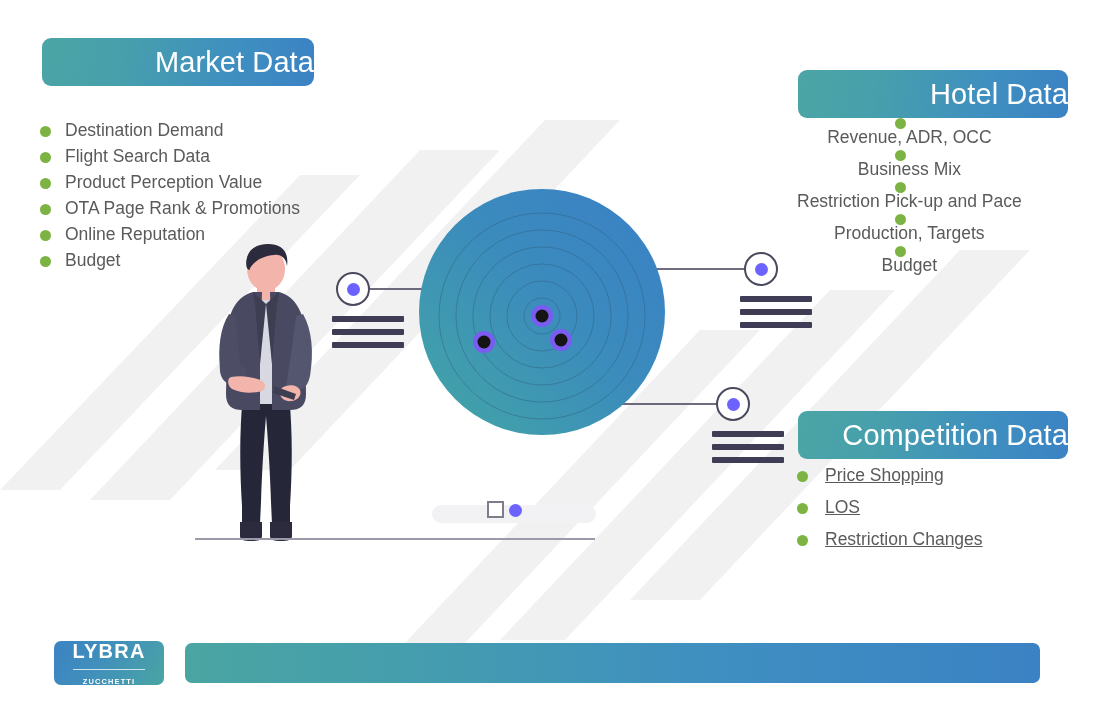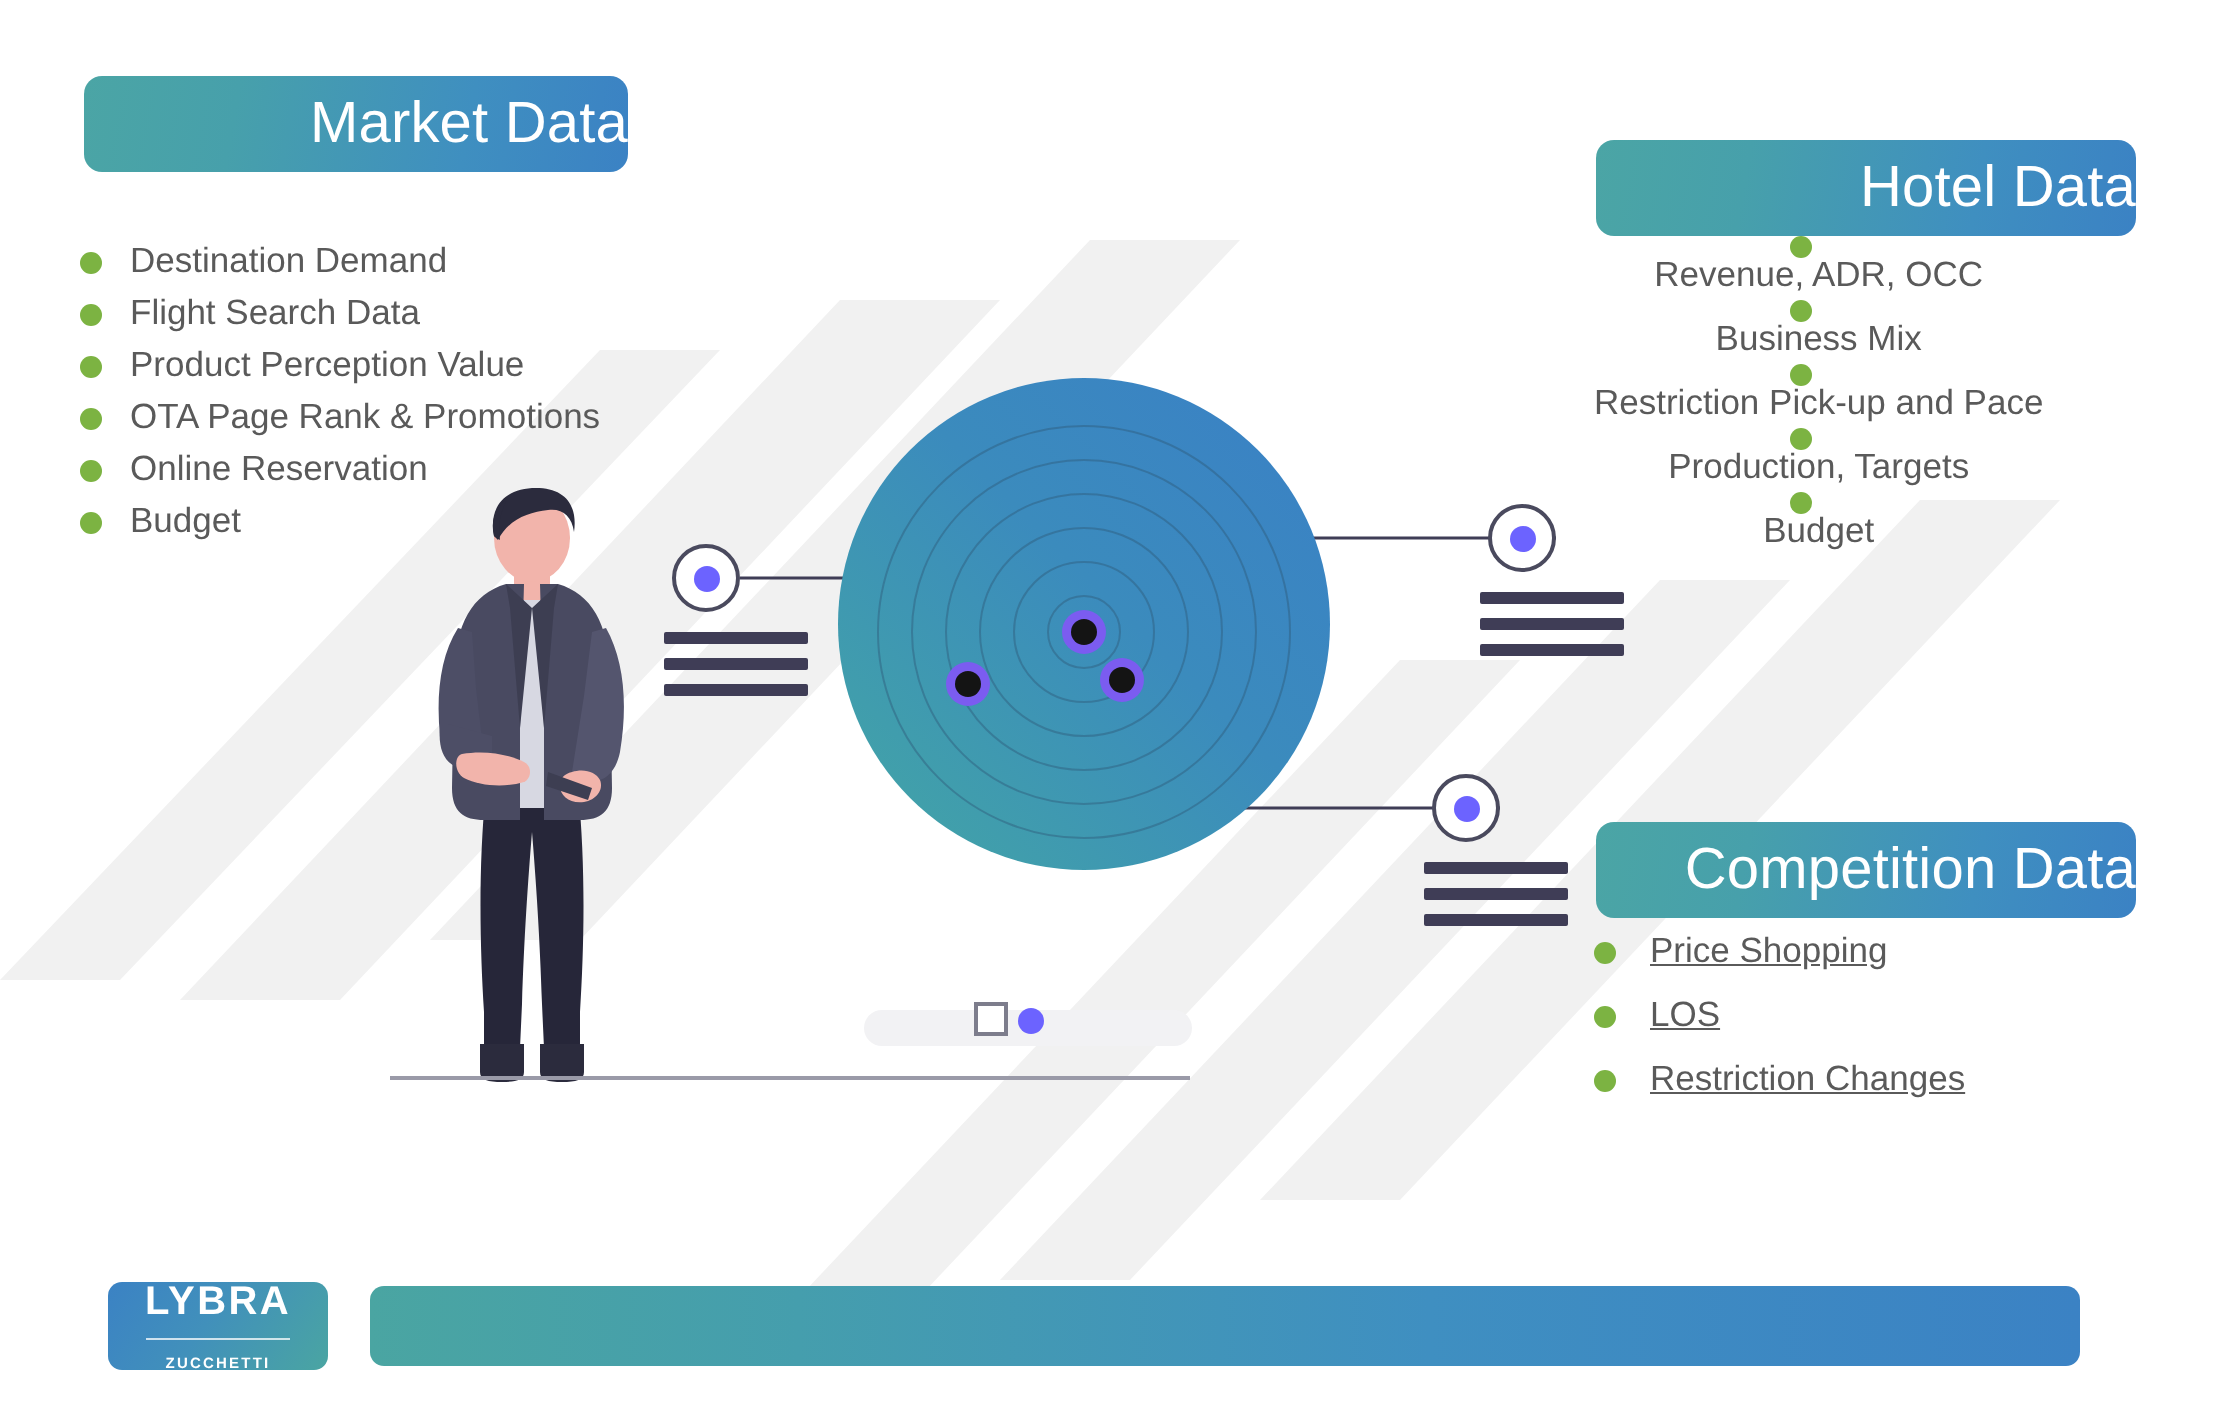--- a/index.html
+++ b/index.html
@@ -361,21 +361,21 @@
     <li>
         <span class="dot"></span>
         <span>Product Perception Value</span>
       </li>
     <li>
         <span class="dot"></span>
         <span>OTA Page Rank &amp; Promotions</span>
       </li>
     <li>
         <span class="dot"></span>
-        <span>Online Reservation</span>
+        <span>Online Reputation</span>
       </li>
     <li>
         <span class="dot"></span>
         <span>Budget</span>
       </li>
   </ul>
 
   <div class="pill pill-hotel">
     <span>Hotel Data</span>
   </div>

